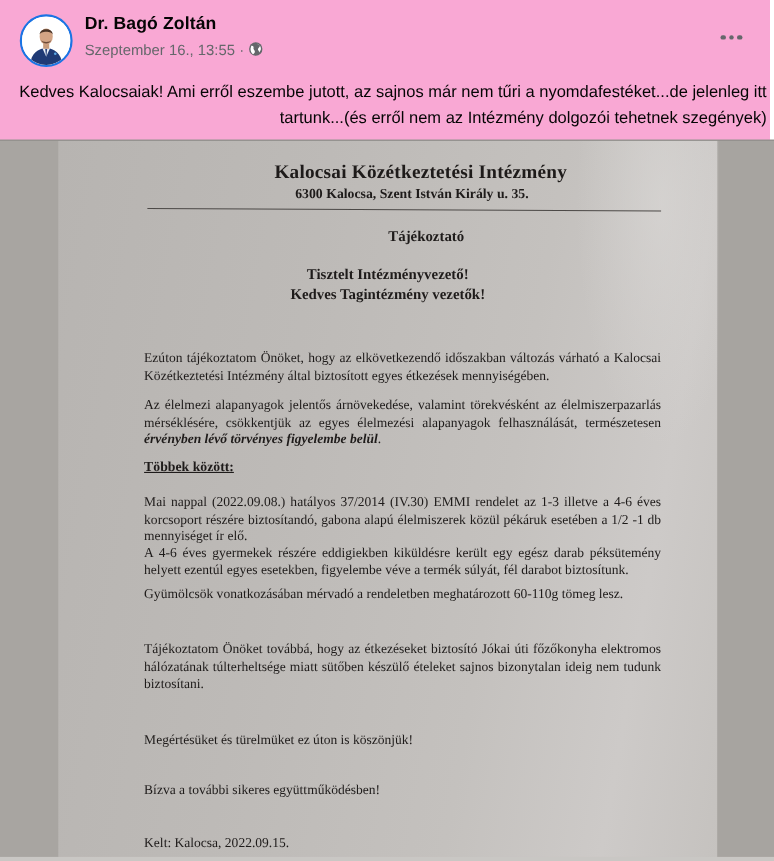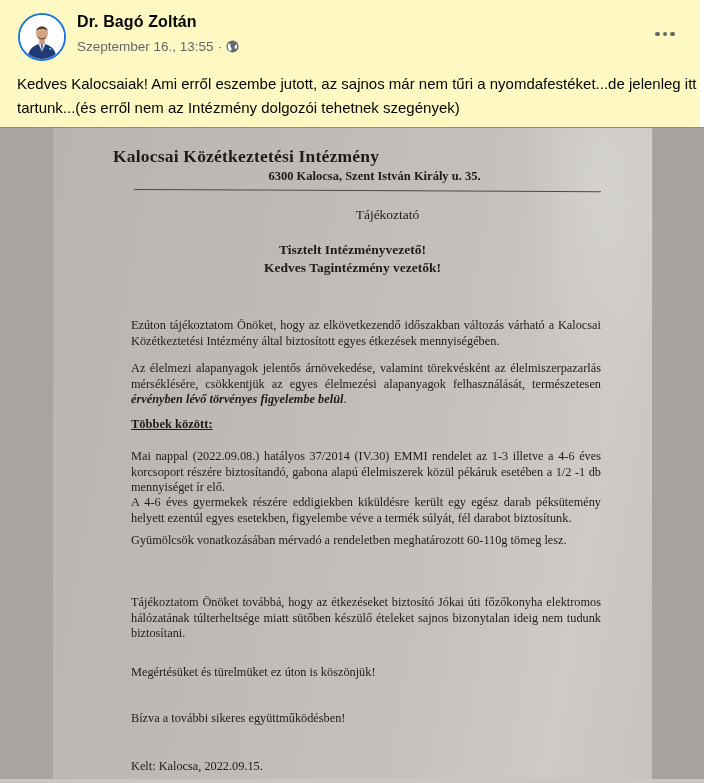--- a/index.html
+++ b/index.html
@@ -2,54 +2,54 @@
 <html><head>
   <meta charset="utf-8">
   <style>
     * { box-sizing: border-box; margin: 0; padding: 0; }
     html, body {
       width: 704px; height: 783px; overflow: hidden;
       background: #ffffff;
       font-family: "Liberation Sans", "DejaVu Sans", sans-serif;
     }
     .post {
-      position: relative; width: 700px; height: 783px; background: #fef9c3;
+      position: relative; width: 700px; height: 783px; background: #f9a8d4;
     }
     
     .post-header {
       position: absolute; left: 0; top: 0; width: 704px; height: 64px;
     }
     .avatar {
       position: absolute; left: 18px; top: 13px; width: 48px; height: 48px;
       border-radius: 50%; border: 2.5px solid #1b74e4; background: #fff;
       overflow: hidden;
     }
     .avatar svg { display: block; width: 100%; height: 100%; }
     .author-name {
       position: absolute; left: 77px; top: 13px;
       font-size: 16px; font-weight: bold; color: #050505; letter-spacing: 0.1px;
     }
     .post-meta {
       position: absolute; left: 77px; top: 38px; height: 16px;
-      display: flex; align-items: center; gap: 3px;
+      display: flex; gap: 3px;
       font-size: 13.5px; color: #65676b;
     }
     .meta-sep { margin: 0 1px; }
     .globe-icon { width: 13px; height: 13px; display: inline-block; }
     .more-button {
       position: absolute; left: 647px; top: 20px; width: 36px; height: 28px;
       display: flex; align-items: center; justify-content: center; gap: 3px;
       cursor: pointer; border-radius: 50%;
     }
     .more-button .dot { width: 4.5px; height: 4.5px; border-radius: 50%; background: #65676b; }
 
     
     .post-text {
       position: absolute; left: 17px; top: 72px; width: 680px;
-      font-size: 15px; line-height: 24px; color: #050505;
+      font-size: 15px; line-height: 24px; color: #050505; text-align: right;
     }
 
     
     .photo {
       position: absolute; left: 0; top: 127px; width: 704px; height: 656px;
       background: #a9a6a2; overflow: hidden; cursor: pointer;
       border-top: 1px solid #8e8c89;
     }
     .photo .shade-left {
       position: absolute; left: 0; top: 0; width: 53px; height: 100%;
@@ -64,54 +64,54 @@
       background: linear-gradient(100deg, #b7b4b1 0%, #bdbab7 35%, #c4c1be 65%, #cdcac8 85%, #c5c2bf 100%);
       font-family: "Liberation Serif", "DejaVu Serif", serif;
       color: #1e1b1a;
     }
     .paper .glare {
       position: absolute; left: 470px; top: 0; width: 130px; height: 280px;
       background: radial-gradient(ellipse at 60% 20%, rgba(220,218,216,0.55), rgba(220,218,216,0) 70%);
       pointer-events: none;
     }
     .letterhead-name {
-      position: absolute; left: 0; top: 18px; width: 100%; text-align: left;
+      position: absolute; left: 0; top: 18px; width: 100%; text-align: center;
       font-size: 17.5px; font-weight: bold; letter-spacing: 0.2px; padding-left: 60px;
     }
     .letterhead-address {
       position: absolute; left: 0; top: 41px; width: 100%; text-align: center;
       font-size: 12.5px; font-weight: bold; padding-left: 44px;
     }
     .letterhead-rule {
       position: absolute; left: 81px; top: 61px; width: 467px; height: 1px;
       background: #4c4947; transform: rotate(0.28deg); transform-origin: left;
     }
     .doc-title {
       position: absolute; left: 0; top: 79px; width: 100%; text-align: center;
-      font-size: 13.5px; font-weight: normal; padding-left: 70px;
+      font-size: 13.5px; font-weight: bold; padding-left: 70px;
     }
     .salutation {
       position: absolute; left: 0; top: 113px; width: 100%; text-align: center;
       font-size: 13.5px; font-weight: bold; line-height: 18px; 
     }
     .para {
       position: absolute; left: 78px; width: 470px;
       font-size: 12.3px; line-height: 15.5px; text-align: justify;
     }
     .para em { font-style: italic; font-weight: bold; }
     .section-heading {
       position: absolute; left: 78px; top: 289px;
       font-size: 12.5px; font-weight: bold; text-decoration: underline;
     }
     .p1 { top: 190px; }
     .p2 { top: 233px; }
     .p3 { top: 321px; }
     .p4 { top: 367px; }
     .p5 { top: 405px; }
-    .p6 { top: 467px; }
+    .p6 { top: 455px; }
     .p7 { top: 537px; }
     .p8 { top: 583px; }
     .p9 { top: 631px; }
 
     .bottom-bar {
       position: absolute; left: 0; top: 779px; width: 704px; height: 4px;
       background: #c9c7c4;
     }
   </style>
 </head>

